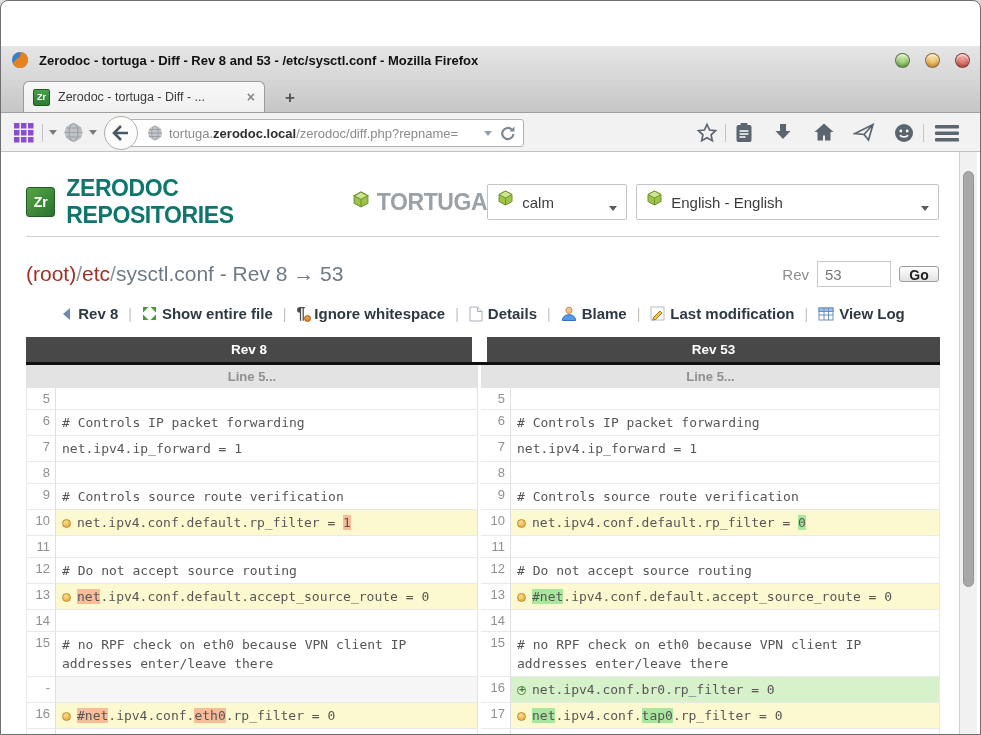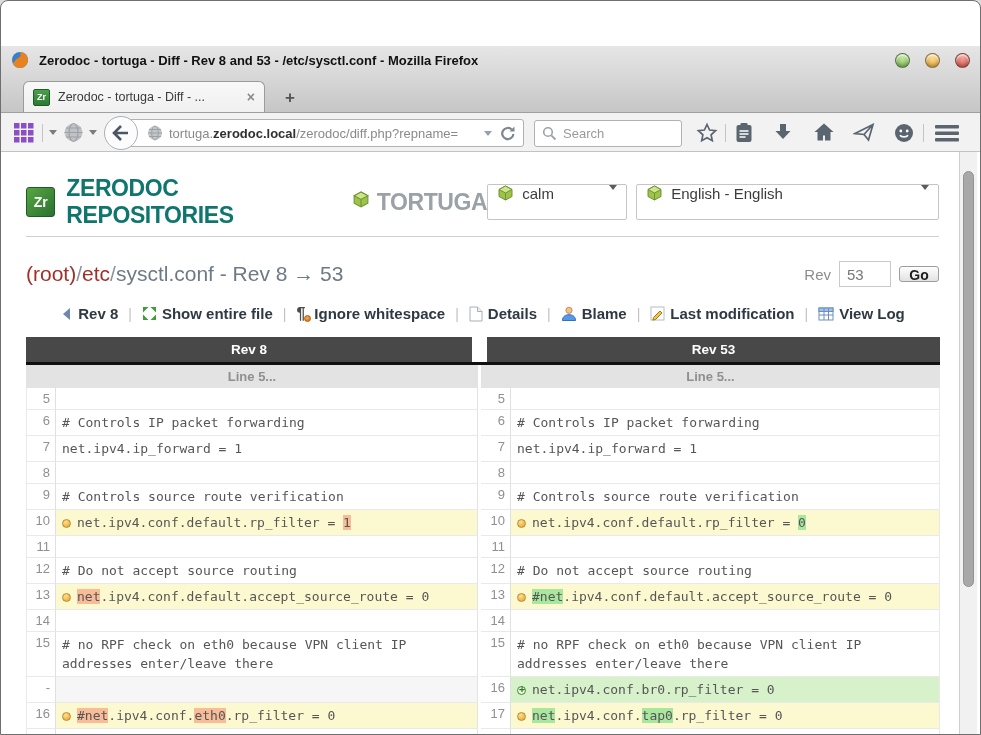--- a/index.html
+++ b/index.html
@@ -50,37 +50,37 @@
   
   .content { position:relative; height:607px; background:#fff; overflow:hidden; }
   .page { padding-left:25px; width:938px; }
 
   .site-header { margin-top:31px; display:flex; align-items:center; height:38px; }
   .zr-logo { width:30px; height:30px; background:linear-gradient(135deg,#58a643,#2a7130); border:1px solid #205a26; border-radius:3px;
              color:#fff; font-size:14px; font-weight:700; display:flex; align-items:center; justify-content:center; }
   .site-title { font-size:23px; font-weight:700; color:#0f766e; margin-left:11px; letter-spacing:-0.4px; }
   .cube { margin:0 7px; display:inline-block; }
   .repo-name { font-size:23px; font-weight:700; color:#9aa2a8; letter-spacing:-0.4px; }
-  .select { height:36px; border:1px solid #c5c5c5; border-radius:2px; background:#fff; display:flex; align-items:flex-start; padding:0 9px; }
+  .select { height:36px; border:1px solid #c5c5c5; border-radius:2px; background:#fff; display:flex; align-items:flex-end; padding:8px 9px; }
   .select .cube { margin:0; }
   .select-label { font-size:15px; color:#3c3c3c; margin-left:8px; }
   .select .caret { position:static; margin-left:auto; border-top-color:#5c5c5c; }
   .sel-theme { margin-left:auto; width:143px; }
   .sel-lang { margin-left:9px; width:310px; }
 
   .rule { border:none; border-top:1px solid #cfcfcf; margin-top:15px; width:913px; }
 
   .crumb-row { margin-top:21px; display:flex; align-items:center; height:32px; width:913px; }
   .crumbs { font-size:21px; }
   .crumb-link { color:#a1302a; }
   .crumb-sep { color:#8b949c; }
   .crumb-file, .crumb-rev { color:#6d7a85; }
   .rev-box { margin-left:auto; display:flex; align-items:center; }
   .rev-label { font-size:15px; color:#8d8d8d; margin-right:8px; }
-  .rev-input { width:52px; height:26px; border:1px solid #c9c9c9; font-size:15px; color:#777; padding:0 7px; font-family:"Liberation Sans",sans-serif; }
+  .rev-input { width:74px; height:26px; border:1px solid #c9c9c9; font-size:15px; color:#777; padding:0 7px; font-family:"Liberation Sans",sans-serif; }
   .go-btn { margin-left:8px; height:16px; min-width:40px; background:linear-gradient(#fefefe,#e2e2e2); border:1px solid #9d9d9d;
             border-radius:3px; font-size:14px; font-weight:700; color:#1d1d1d; padding:0 9px; font-family:"Liberation Sans",sans-serif; }
 
   .difftoolbar { margin-top:14px; width:913px; text-align:center; white-space:nowrap; }
   .titem { display:inline-flex; align-items:center; gap:5px; font-size:15px; font-weight:600; color:#2e3944; vertical-align:middle; }
   .tsep { color:#c2c2c2; margin:0 10px; font-size:14px; vertical-align:middle; }
   .pilcrow { font-size:16px; font-weight:700; color:#4c4c4c; position:relative; padding-right:4px; }
   .pilcrow .dot { position:absolute; right:-2px; bottom:1px; width:7px; height:7px; border-radius:50%;
                   background:radial-gradient(circle at 40% 35%, #f6a94e, #d3700f); border:1px solid #a85a0c; }
 
@@ -190,29 +190,20 @@
           </svg>
       </span>
       <span class="url-text"><span class="url-pre">tortuga.</span><span class="url-host">zerodoc.local</span><span class="url-path">/zerodoc/diff.php?repname=</span></span>
       <span class="caret" style="position:static;margin-left:auto;border-top-color:#94a2b0"></span>
       <span style="margin-left:8px;display:inline-flex">
         <svg width="16" height="16">
             <path d="M13.4 9a5.6 5.6 0 1 1-1.6-4.4" stroke="#7d8790" stroke-width="2.2" fill="none"></path>
             <path d="M14.5 1.5v5h-5z" fill="#7d8790"></path>
           </svg>
       </span>
-    </div>
-    <div class="searchbox">
-      <span style="display:inline-flex">
-        <svg width="15" height="15">
-            <circle cx="6" cy="6" r="4.3" stroke="#9aa2aa" stroke-width="1.6" fill="none"></circle>
-            <path d="M9.3 9.3l4.2 4.2" stroke="#9aa2aa" stroke-width="1.8"></path>
-          </svg>
-      </span>
-      <input type="text" placeholder="Search" style="">
     </div>
     <span class="navico" style="left:695px;top:9px">
       <svg width="22" height="22">
           <path d="M11 2.5l2.6 5.5 6 .7-4.5 4.1 1.2 5.9-5.3-3-5.3 3 1.2-5.9L2.4 8.7l6-.7z" fill="none" stroke="#5a6570" stroke-width="1.7"></path>
         </svg>
     </span>
     <span class="vsep" style="left:724px"></span>
     <span class="navico" style="left:733px;top:9px">
       <svg width="20" height="22">
           <rect x="2.5" y="3" width="15" height="17" rx="2" fill="#5a6570"></rect>

